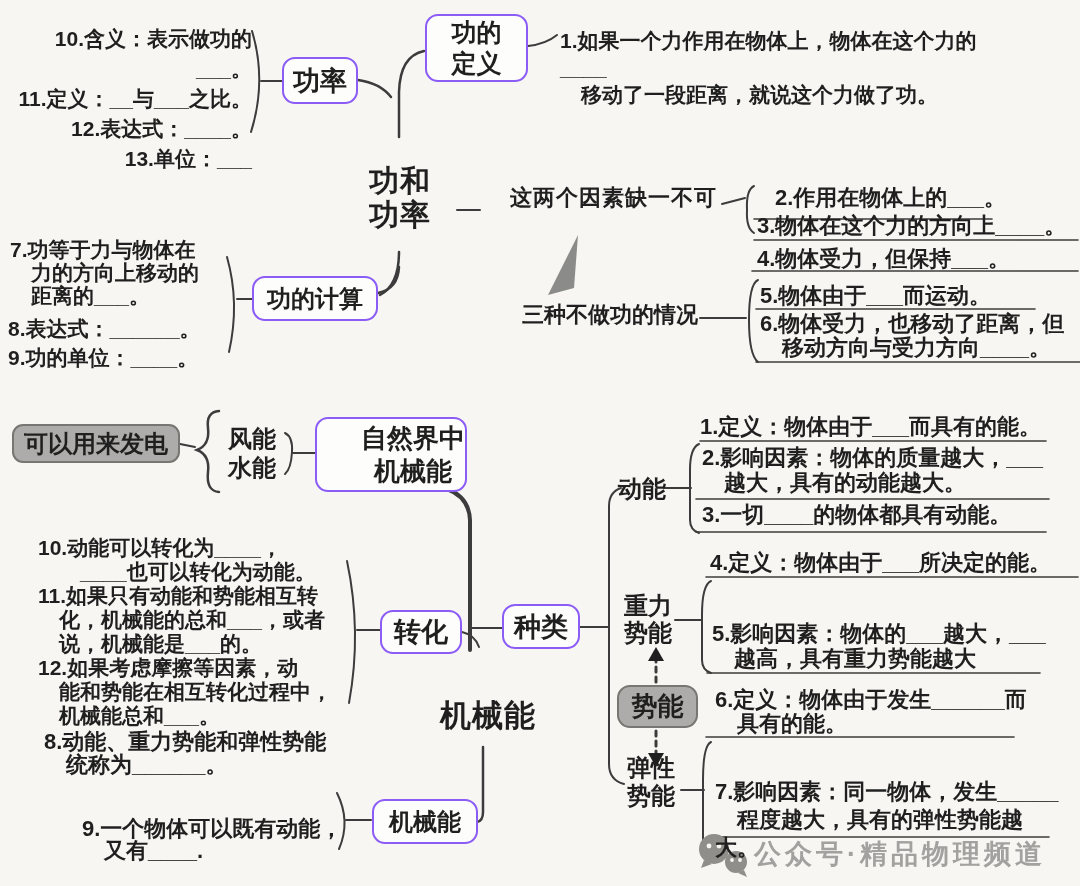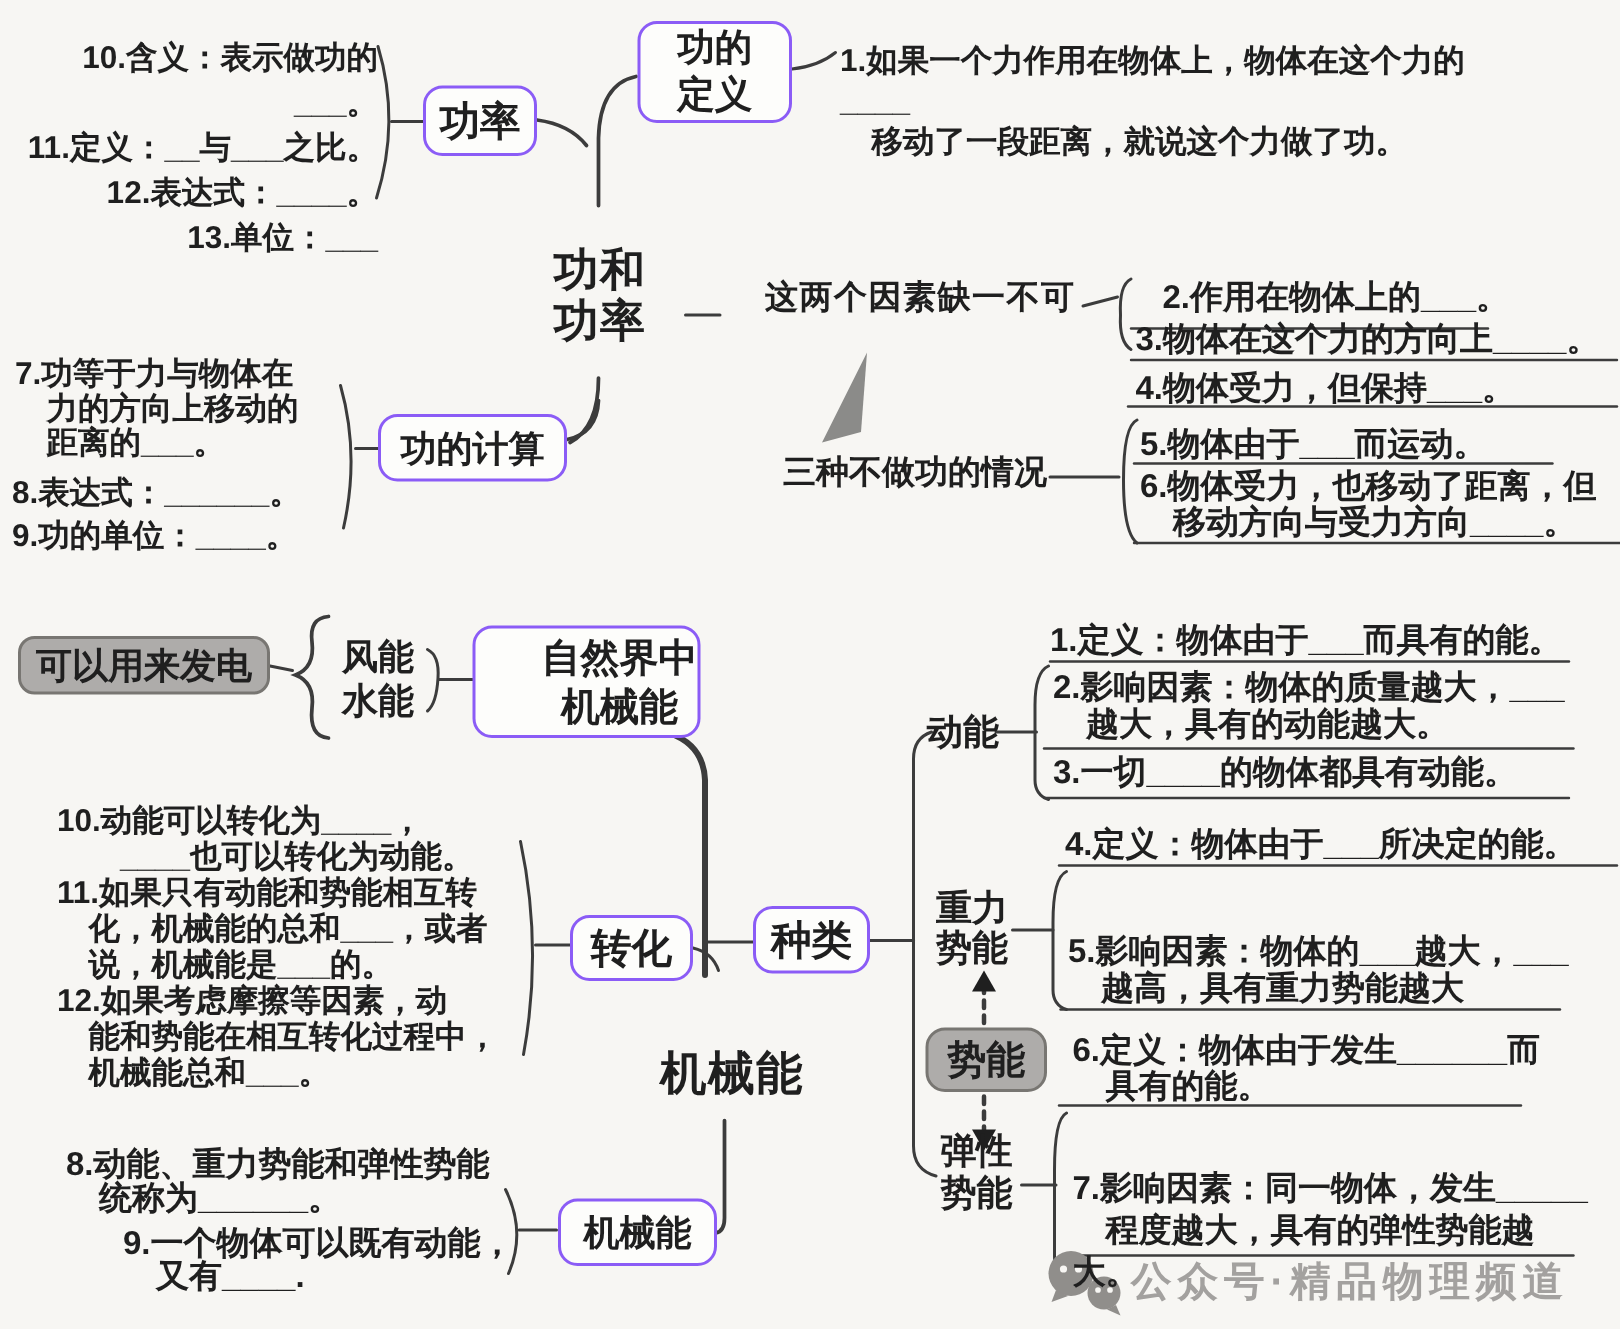--- a/index.html
+++ b/index.html
@@ -164,21 +164,21 @@
   <div class="box gray" style="left:617px;top:685px;width:81px;height:43px;font-size:26px;border-radius:13px;">势能</div>
 
   <div class="t" style="left:627px;top:754px;width:55px;font-size:24px;line-height:28px;">弹性
 势能</div>
 
   <div class="t" style="left:715px;top:688px;width:330px;font-size:22px;line-height:24px;">6.定义：物体由于发生______而
 　具有的能。</div>
   <div class="t" style="left:715px;top:778px;width:345px;font-size:22px;line-height:28px;">7.影响因素：同一物体，发生_____
 　程度越大，具有的弹性势能越大。</div>
 
-  <div class="t" style="left:44px;top:764px;width:300px;font-size:22px;line-height:23px;">8.动能、重力势能和弹性势能
+  <div class="t" style="left:44px;top:730px;width:300px;font-size:22px;line-height:23px;">8.动能、重力势能和弹性势能
 　统称为______。</div>
   <div class="t" style="left:82px;top:818px;width:280px;font-size:22px;line-height:22px;">9.一个物体可以既有动能，
 　又有____.</div>
 
   <div class="box" style="left:372px;top:799px;width:106px;height:45px;font-size:24px;">机械能</div>
 
   <div class="wm" style="left:754px;top:836px;font-size:27px;">公众号·精品物理频道</div>
 
 </div>
 

